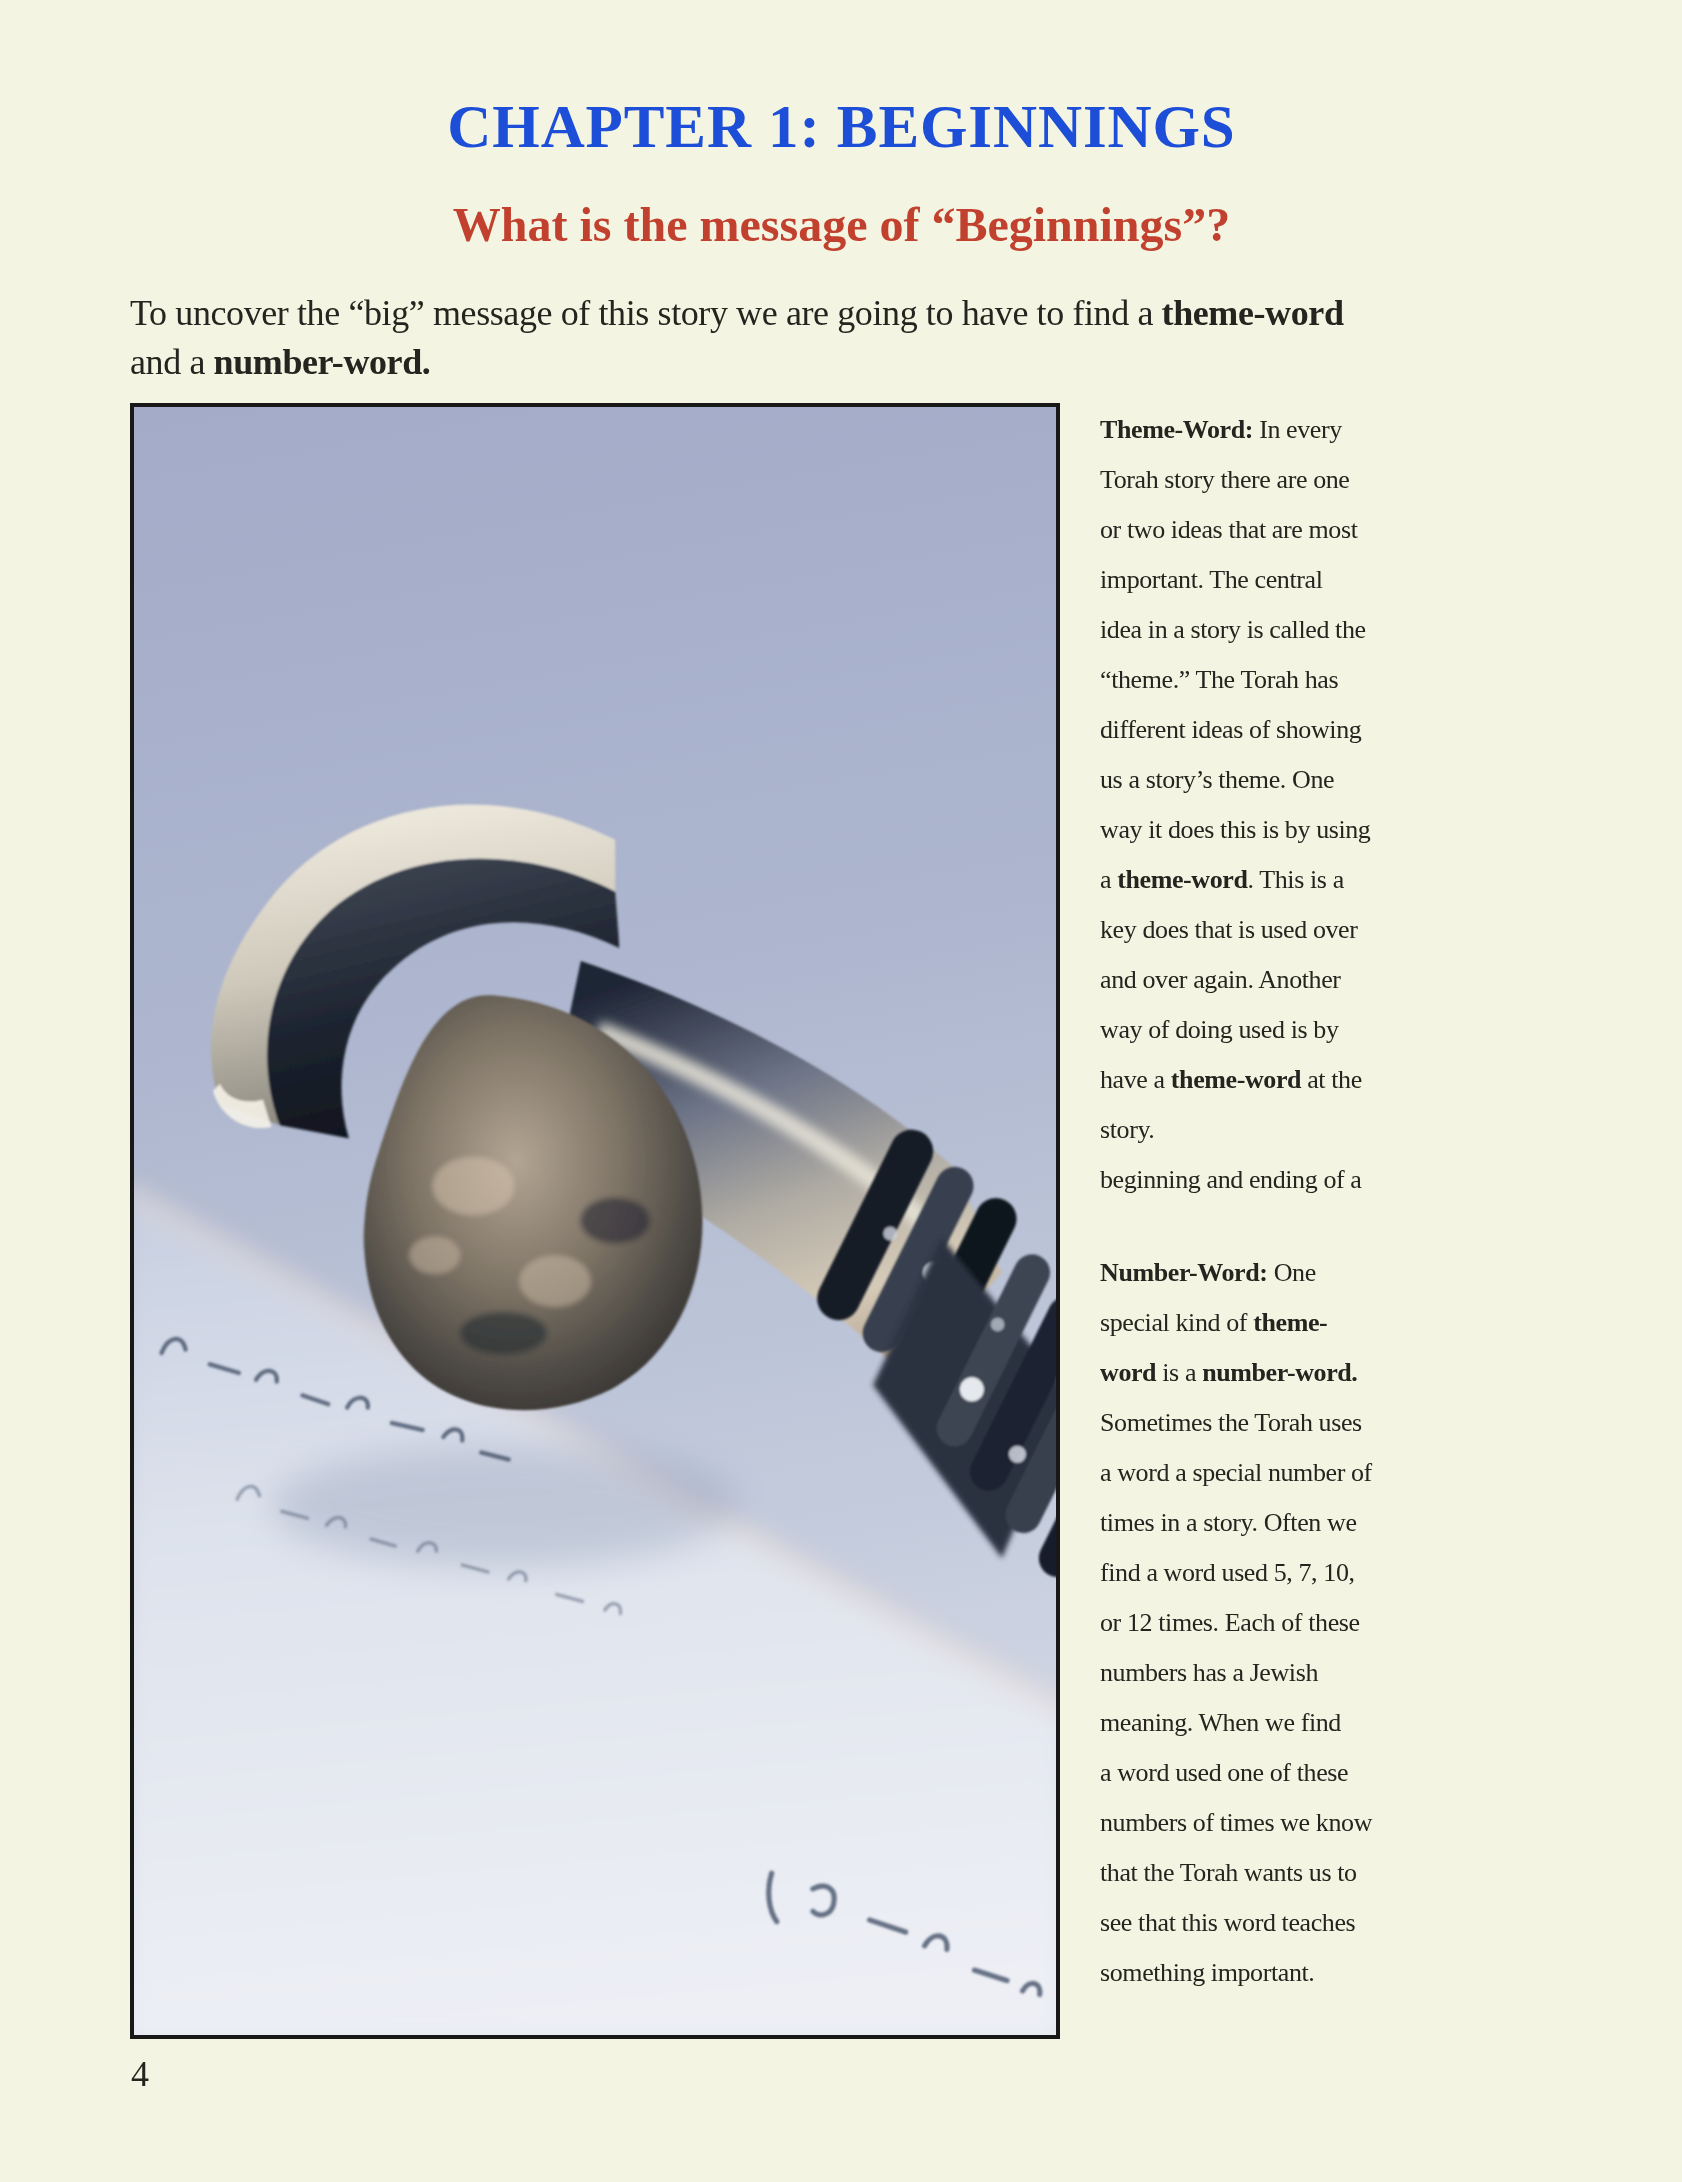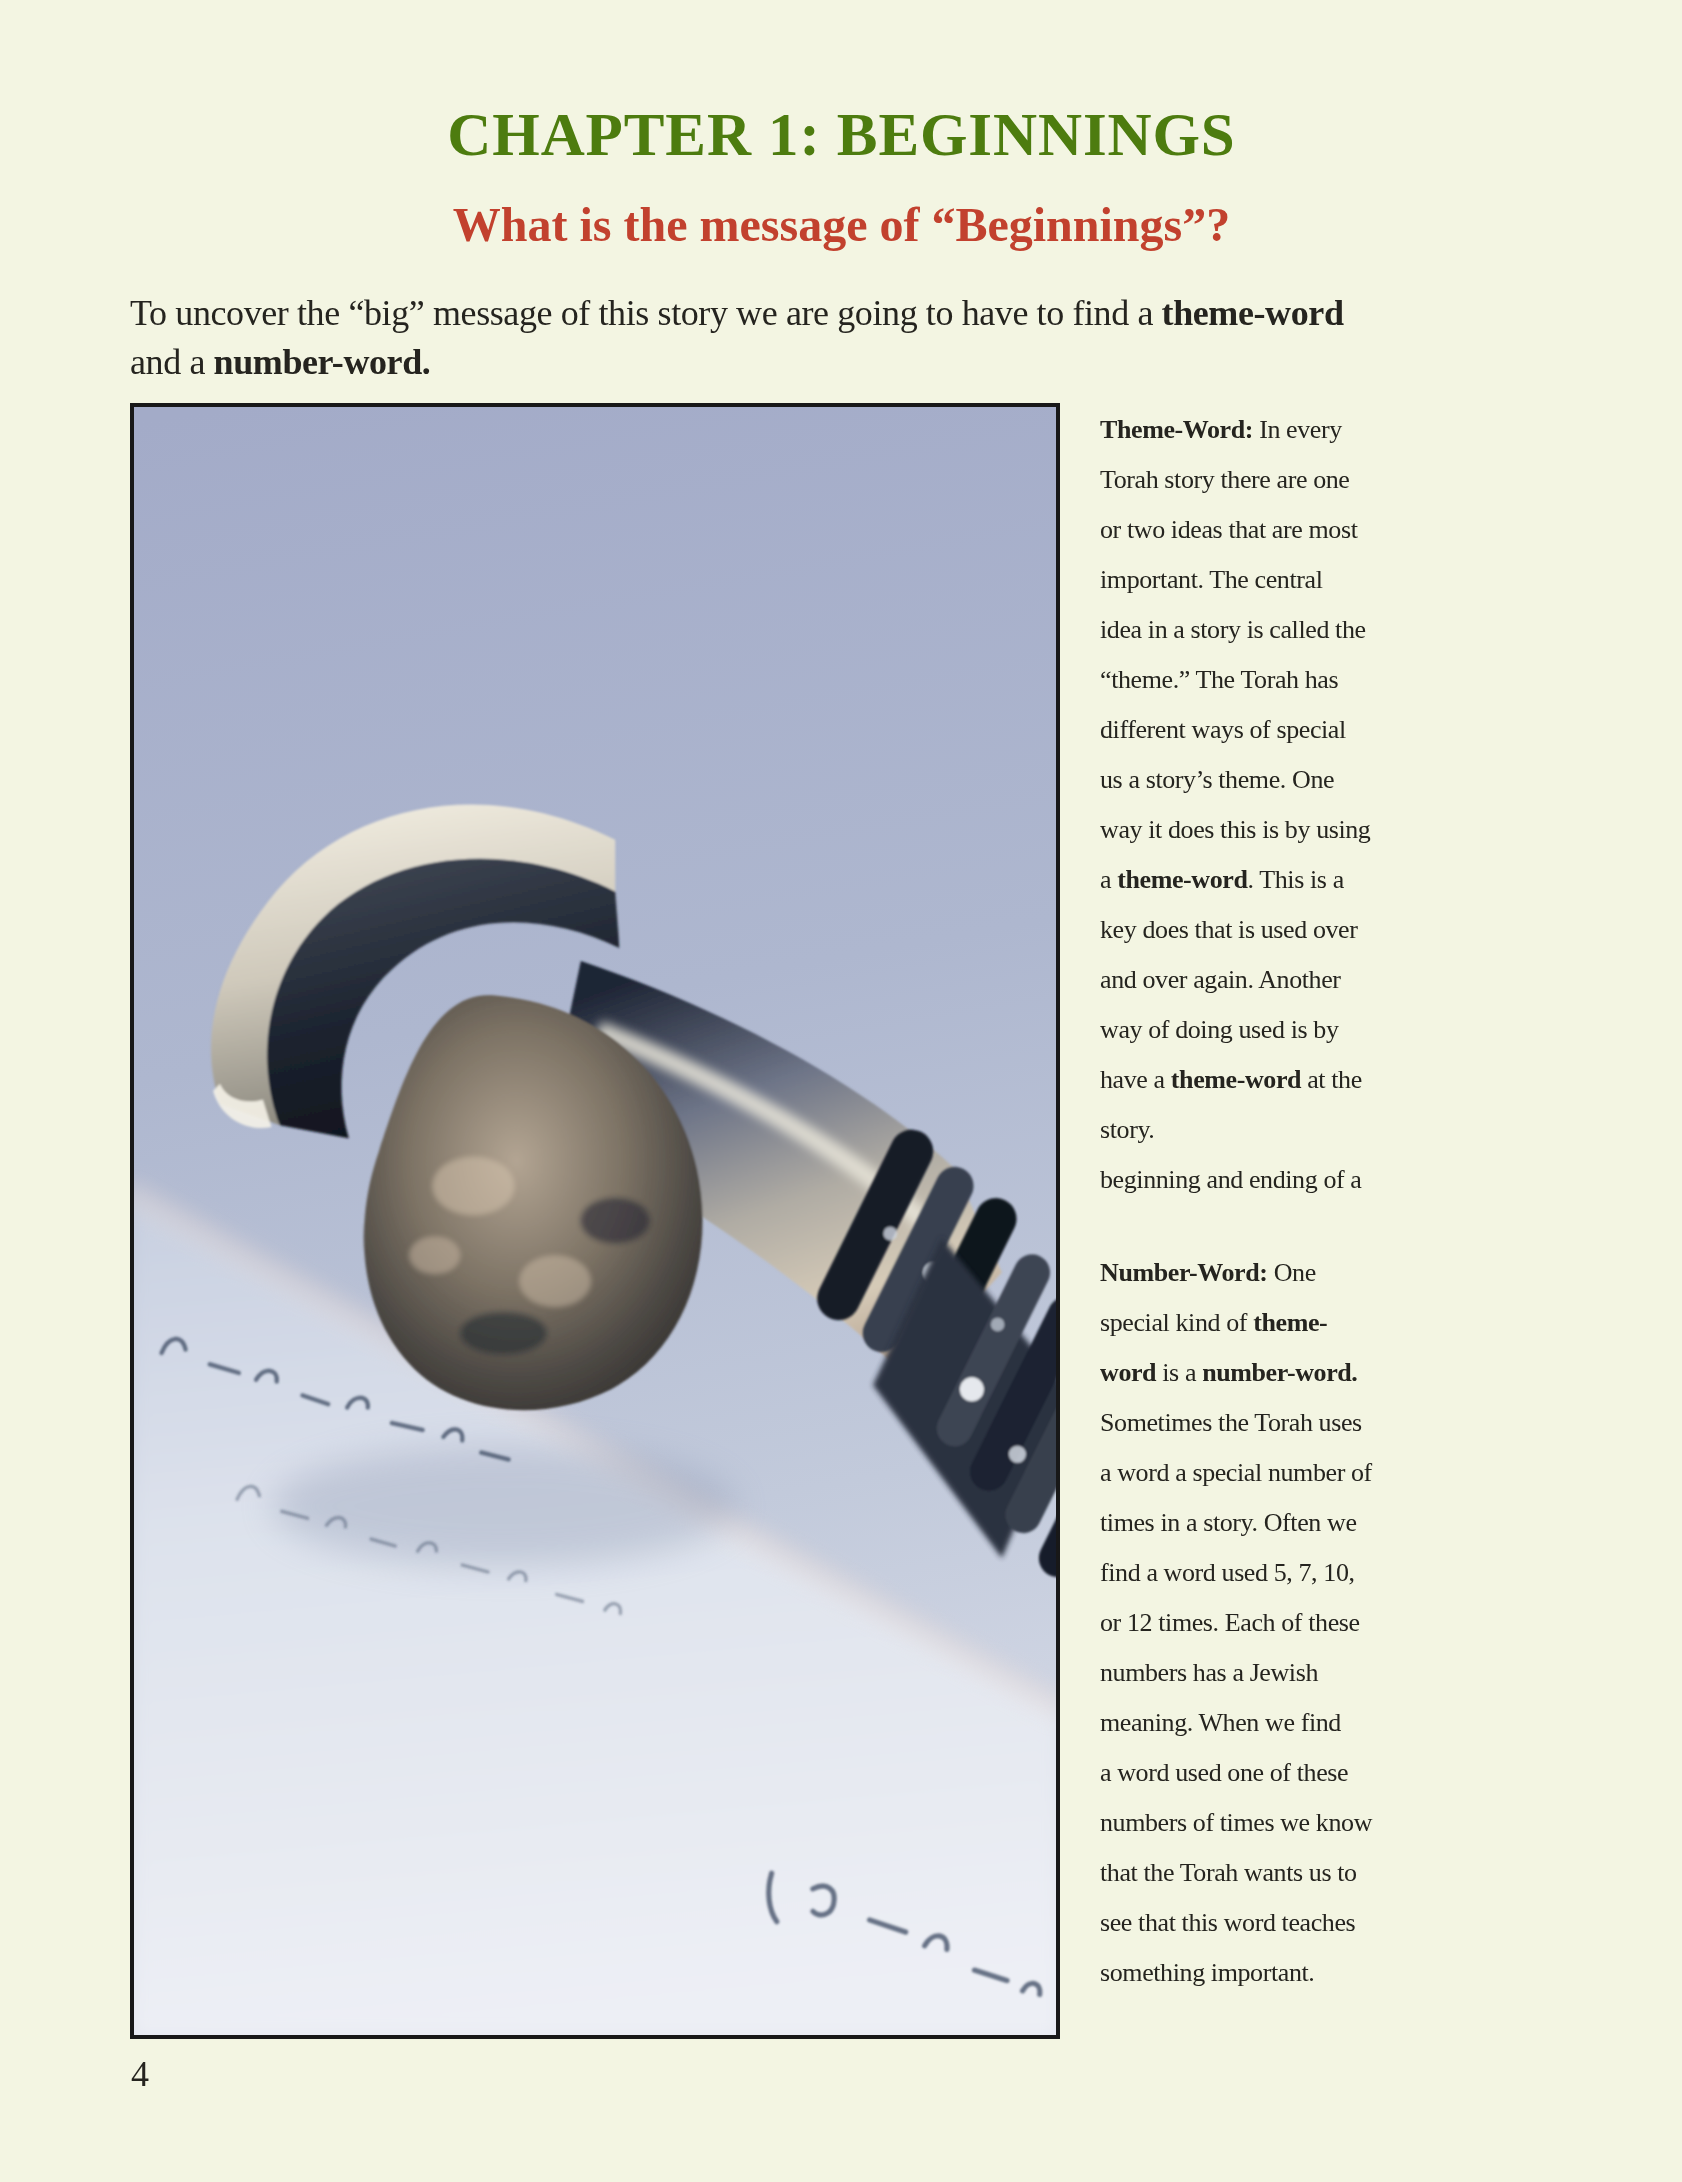--- a/index.html
+++ b/index.html
@@ -7,23 +7,23 @@
     width:1683px;height:2183px;
     background:#f3f5e2;
     font-family:"Liberation Serif", serif;
     color:#25241f;
     position:relative;
     overflow:hidden;
   }
   .page{position:absolute;inset:0;}
   h1{
     position:absolute;top:93px;left:0;right:0;
-    margin:8px;text-align:center;
+    margin:0;text-align:center;
     font-size:61px;font-weight:bold;letter-spacing:0.9px;
-    color:#4d7c0f;line-height:1.1;
+    color:#1d4ed8;line-height:1.1;
   }
   h2{
     position:absolute;top:189px;left:0;right:0;
     margin:8px;text-align:center;
     font-size:48px;font-weight:bold;letter-spacing:0px;
   }
   .intro{
     position:absolute;left:130px;top:289px;width:1470px;
     font-size:36px;letter-spacing:-0.4px;
   }
@@ -199,21 +199,21 @@
   </figure>
 
   <aside class="sidebar">
     <div class="para">
         <div class="tline"><span class="b">Theme-Word: </span><span>In every</span></div>
         <div class="tline"><span>Torah story there are one</span></div>
         <div class="tline"><span>or two ideas that are most</span></div>
         <div class="tline"><span>important. The central</span></div>
         <div class="tline"><span>idea in a story is called the</span></div>
         <div class="tline"><span>“theme.” The Torah has</span></div>
-        <div class="tline"><span>different ways of special</span></div>
+        <div class="tline"><span>different ideas of showing</span></div>
         <div class="tline"><span>us a story’s theme. One</span></div>
         <div class="tline"><span>way it does this is by using</span></div>
         <div class="tline"><span>a </span><span class="b">theme-word</span><span>. This is a</span></div>
         <div class="tline"><span>key does that is used over</span></div>
         <div class="tline"><span>and over again. Another</span></div>
         <div class="tline"><span>way of doing used is by</span></div>
         <div class="tline"><span>have a </span><span class="b">theme-word</span><span> at the</span></div>
         <div class="tline"><span>story.</span></div>
         <div class="tline"><span>beginning and ending of a</span></div>
       </div>

